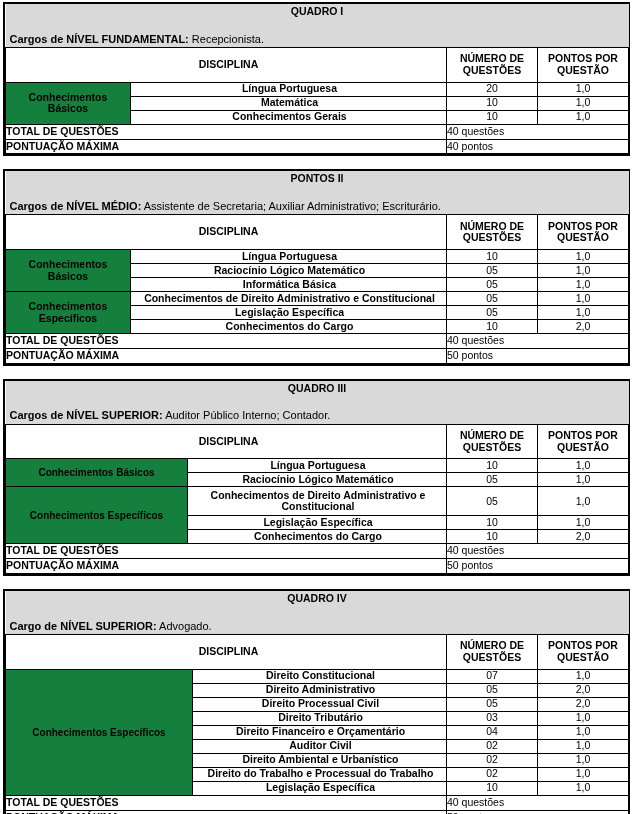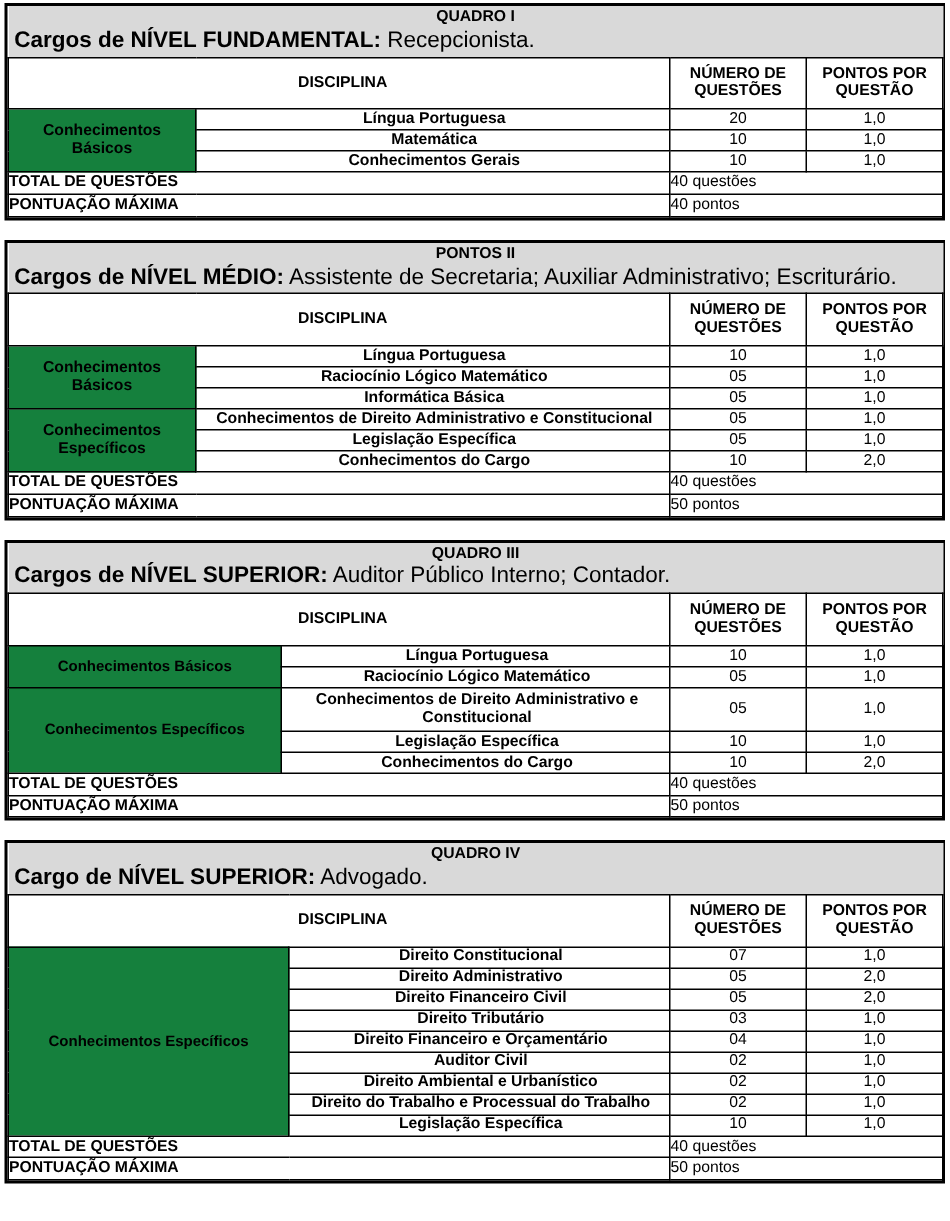--- a/index.html
+++ b/index.html
@@ -49,22 +49,23 @@
     padding: 0 !important;
   }
   .band-title {
     text-align: center;
     font-weight: bold;
     font-size: 10.5px;
     padding: 2px 0 1px 0;
   }
   .band-sub {
     text-align: left;
-    font-size: 15px;
+    font-size: 11px;
     padding: 0 0 2px 4px;
+    margin-top: 14px;
   }
   .band-sub b { font-weight: bold; }
 
   
   .colhead {
     text-align: center;
     font-weight: bold;
     font-size: 10.5px;
     background: #ffffff;
   }
@@ -341,21 +342,21 @@
           <td class="disc">Direito Constitucional</td>
           <td class="num">07</td>
           <td class="num">1,0</td>
         </tr>
         <tr class="r-std">
           <td class="disc">Direito Administrativo</td>
           <td class="num">05</td>
           <td class="num">2,0</td>
         </tr>
         <tr class="r-std">
-          <td class="disc">Direito Financeiro Civil</td>
+          <td class="disc">Direito Processual Civil</td>
           <td class="num">05</td>
           <td class="num">2,0</td>
         </tr>
         <tr class="r-std">
           <td class="disc">Direito Tributário</td>
           <td class="num">03</td>
           <td class="num">1,0</td>
         </tr>
         <tr class="r-std">
           <td class="disc">Direito Financeiro e Orçamentário</td>

